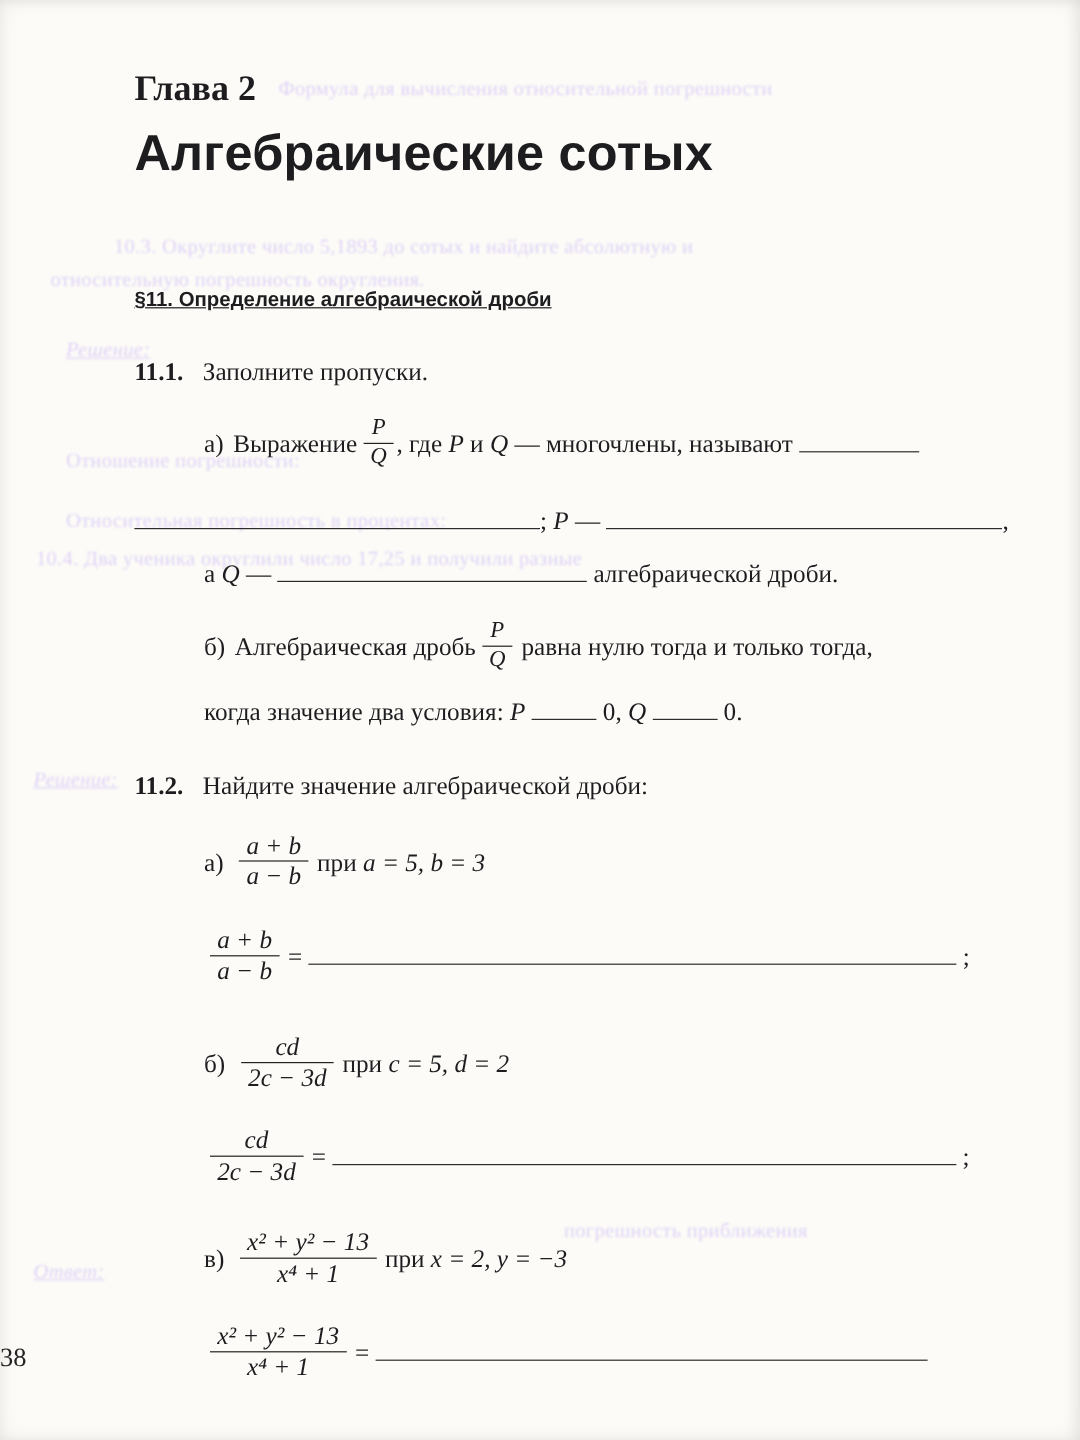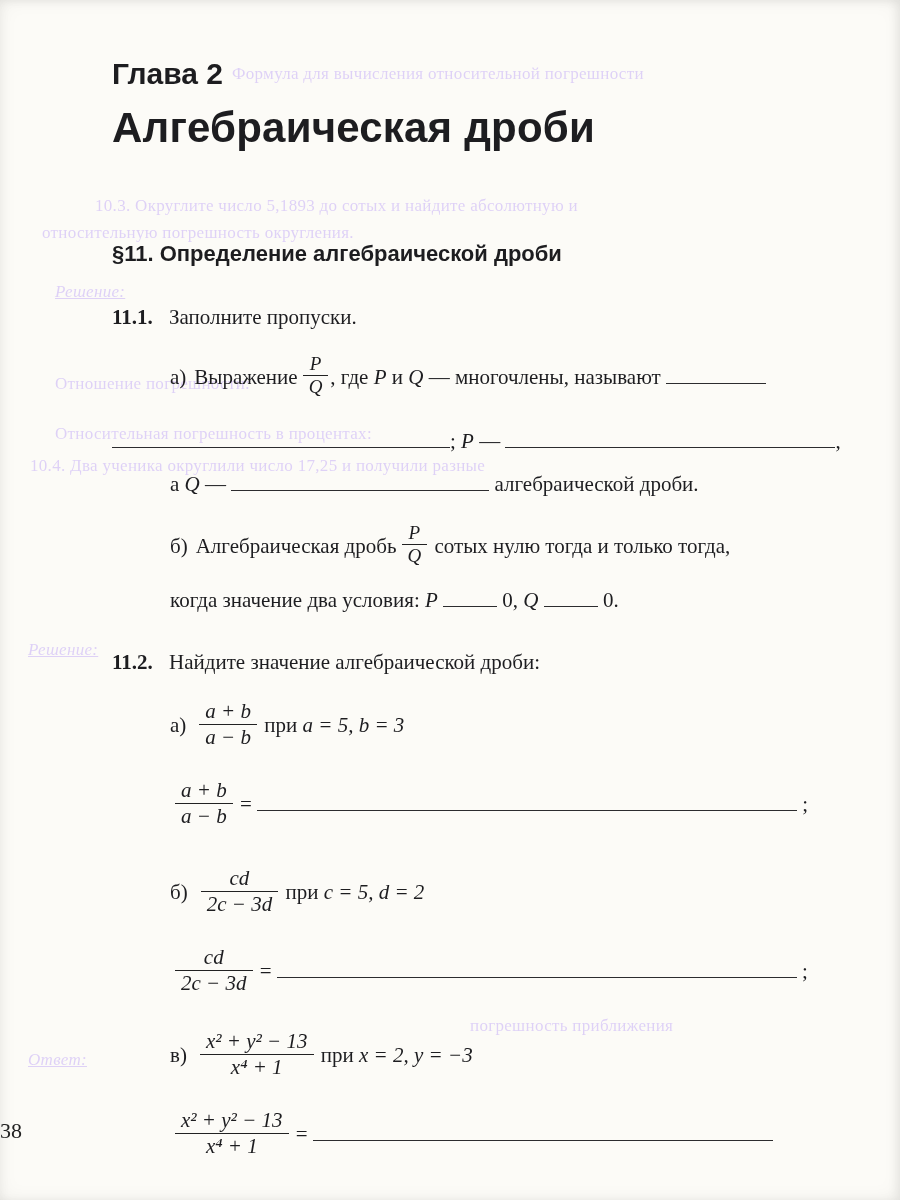--- a/index.html
+++ b/index.html
@@ -17,23 +17,23 @@
   
   .bt{
     position:absolute;white-space:nowrap;
     color:#8b5cf6;opacity:0.26;filter:blur(0.7px);
     font-size:17px;letter-spacing:0.3px;
   }
   .bt.it{font-style:italic;text-decoration:underline;}
 
   .content{position:absolute;left:112px;right:26px;top:0;font-size:21px;line-height:1.32;}
 
-  .chapter-label{margin-top:54px;font-family:Liberation Sans, sans-serif;font-weight:700;font-size:30px;}
+  .chapter-label{margin-top:54px;font-family:Liberation Serif, serif;font-weight:700;font-size:30px;}
   .chapter-title{margin:6px 0 0 0;font-family:"Liberation Sans","DejaVu Sans",sans-serif;font-weight:700;font-size:42px;letter-spacing:0.2px;}
-  .section-title{margin:84px 0 0 0;font-family:"Liberation Sans","DejaVu Sans",sans-serif;font-weight:700;font-size:22px;}
+  .section-title{margin:84px 0 0 0;font-family:"Liberation Sans","DejaVu Sans",sans-serif;font-weight:700;font-size:17px;text-decoration:underline;}
 
   .line{position:relative;}
   .ind{margin-left:58px;}
   .pnum{font-weight:700;display:inline-block;width:57px;}
   .ilabel{display:inline-block;margin-right:8px;}
   .mvar{font-style:italic;}
 
   .blank{
     display:inline-block;height:1em;vertical-align:baseline;
     border-bottom:1.5px solid #2c2c2e;
@@ -67,21 +67,21 @@
     <div class="bt" style="left:55px;top:424px;">Относительная погрешность в процентах:</div>
     <div class="bt" style="left:30px;top:456px;">10.4. Два ученика округлили число 17,25 и получили разные</div>
     <div class="bt it" style="left:28px;top:640px;">Решение:</div>
     <div class="bt" style="left:470px;top:1016px;">погрешность приближения</div>
     <div class="bt it" style="left:28px;top:1050px;">Ответ:</div>
   </div>
 
   <div class="content">
 
     <div class="chapter-label">Глава 2</div>
-    <h1 class="chapter-title">Алгебраическая дроби</h1>
+    <h1 class="chapter-title">Алгебраические сотых</h1>
     <h2 class="section-title">§11. Определение алгебраической дроби</h2>
 
     <div>
       <div class="line" style="margin-top:36px"><span class="pnum">11.1.</span><span>Заполните пропуски.</span></div>
 
       <div class="line ind" style="margin-top:24px">
         <span class="ilabel">а)</span><span>Выражение</span><span class="frac fsm">
             <span class="fn">P</span>
             <span class="fb"></span>
             <span class="fd">Q</span>
@@ -106,21 +106,21 @@
         <span class="blank" style="width:258px"></span>
         <span>алгебраической дроби.</span>
       </div>
 
       <div class="line ind" style="margin-top:26px">
         <span class="ilabel">б)</span><span>Алгебраическая дробь</span><span class="frac fsm">
             <span class="fn">P</span>
             <span class="fb"></span>
             <span class="fd">Q</span>
           </span>
-        <span>сотых нулю тогда и только тогда,</span>
+        <span>равна нулю тогда и только тогда,</span>
       </div>
 
       <div class="line ind" style="margin-top:14px">
         <span>когда значение два условия:</span>
         <span class="mvar">P</span>
         <span class="blank" style="width:54px"></span>
         <span>0,</span>
         <span class="mvar">Q</span>
         <span class="blank" style="width:54px"></span>
         <span>0.</span>

